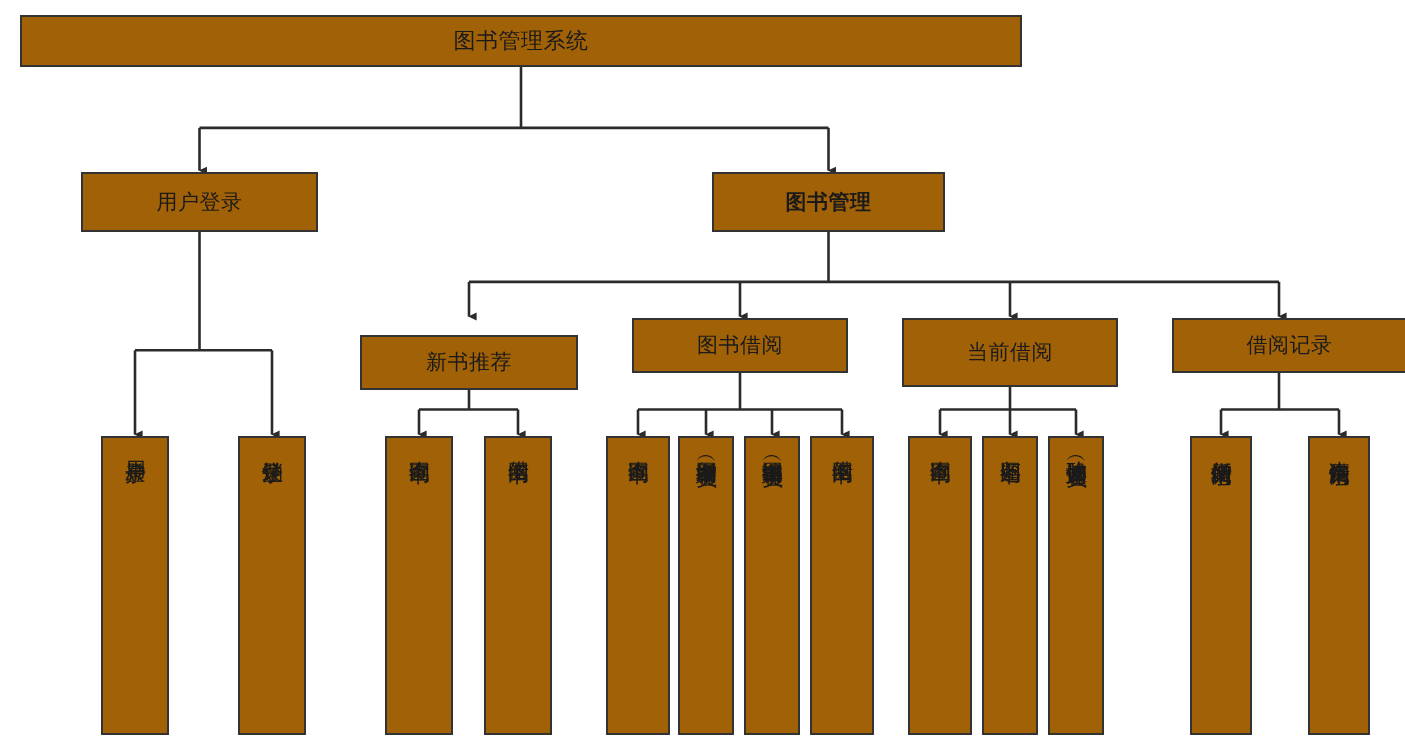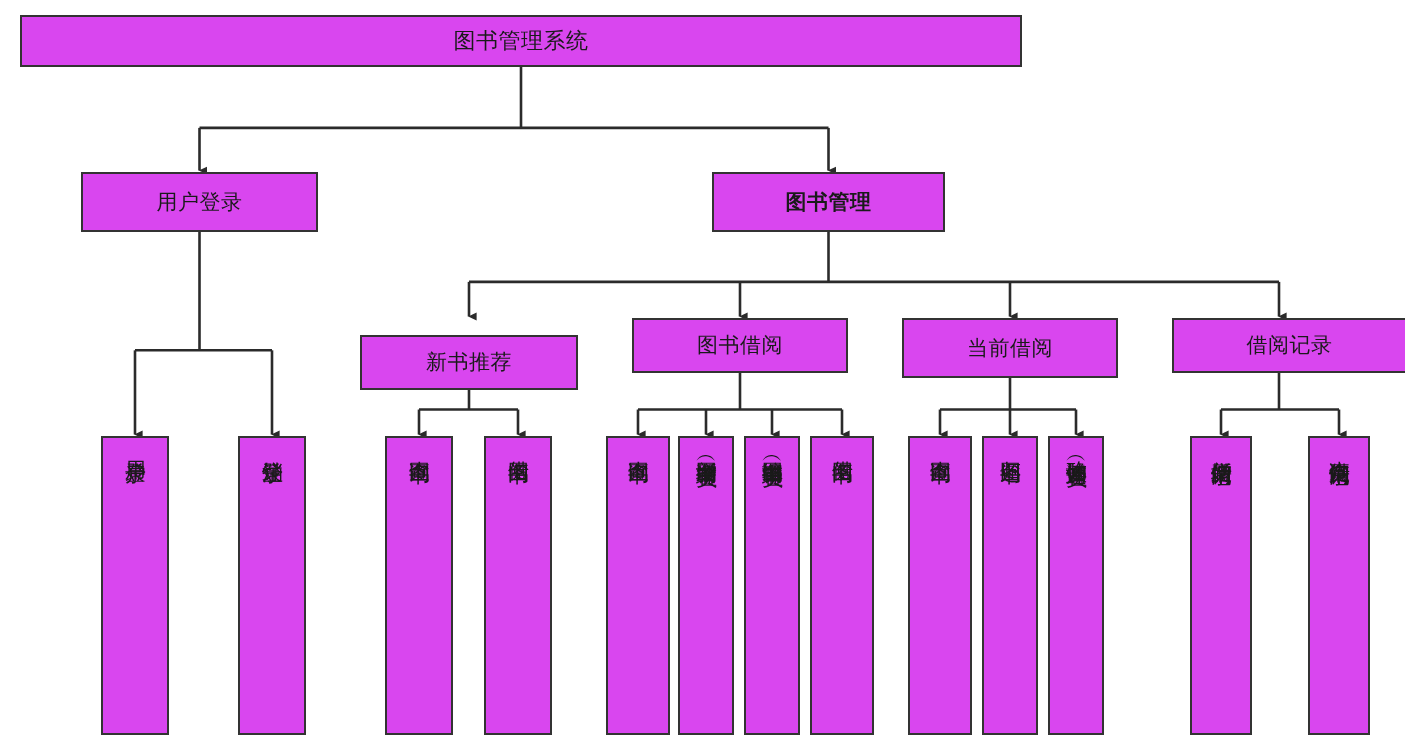--- a/index.html
+++ b/index.html
@@ -22,21 +22,21 @@
     left: 0;
     top: 0;
     width: 1405px;
     height: 747px;
     pointer-events: none;
   }
   .node {
     position: absolute;
     box-sizing: border-box;
     border: 2px solid #333333;
-    background: #d946ef;
+    background: #a16207;
     display: flex;
     align-items: center;
     justify-content: center;
     color: #1a1a1a;
   }
   .node .label {
     font-size: 21px;
     line-height: 1.15;
     white-space: nowrap;
     letter-spacing: 0.5px;
@@ -123,21 +123,21 @@
       </div>
       <div class="node" style="left: 712px; top: 172px; width: 233px; height: 60px; font-weight: bold;">
         <span class="label">图书管理</span>
       </div>
       <div class="node" style="left: 360px; top: 318px; width: 218px; height: 55px; margin-top: 17px;">
         <span class="label">新书推荐</span>
       </div>
       <div class="node" style="left: 632px; top: 318px; width: 216px; height: 55px;">
         <span class="label">图书借阅</span>
       </div>
-      <div class="node" style="left: 902px; top: 318px; width: 216px; height: 60px;">
+      <div class="node" style="left: 902px; top: 318px; width: 216px; height: 69px;">
         <span class="label">当前借阅</span>
       </div>
       <div class="node" style="left: 1172px; top: 318px; width: 235px; height: 55px;">
         <span class="label">借阅记录</span>
       </div>
       <div class="node vertical" style="left: 101px; top: 436px; width: 68px; height: 299px;">
         <span class="label">用户登录</span>
       </div>
       <div class="node vertical" style="left: 238px; top: 436px; width: 68px; height: 299px;">
         <span class="label">注销登录</span>

